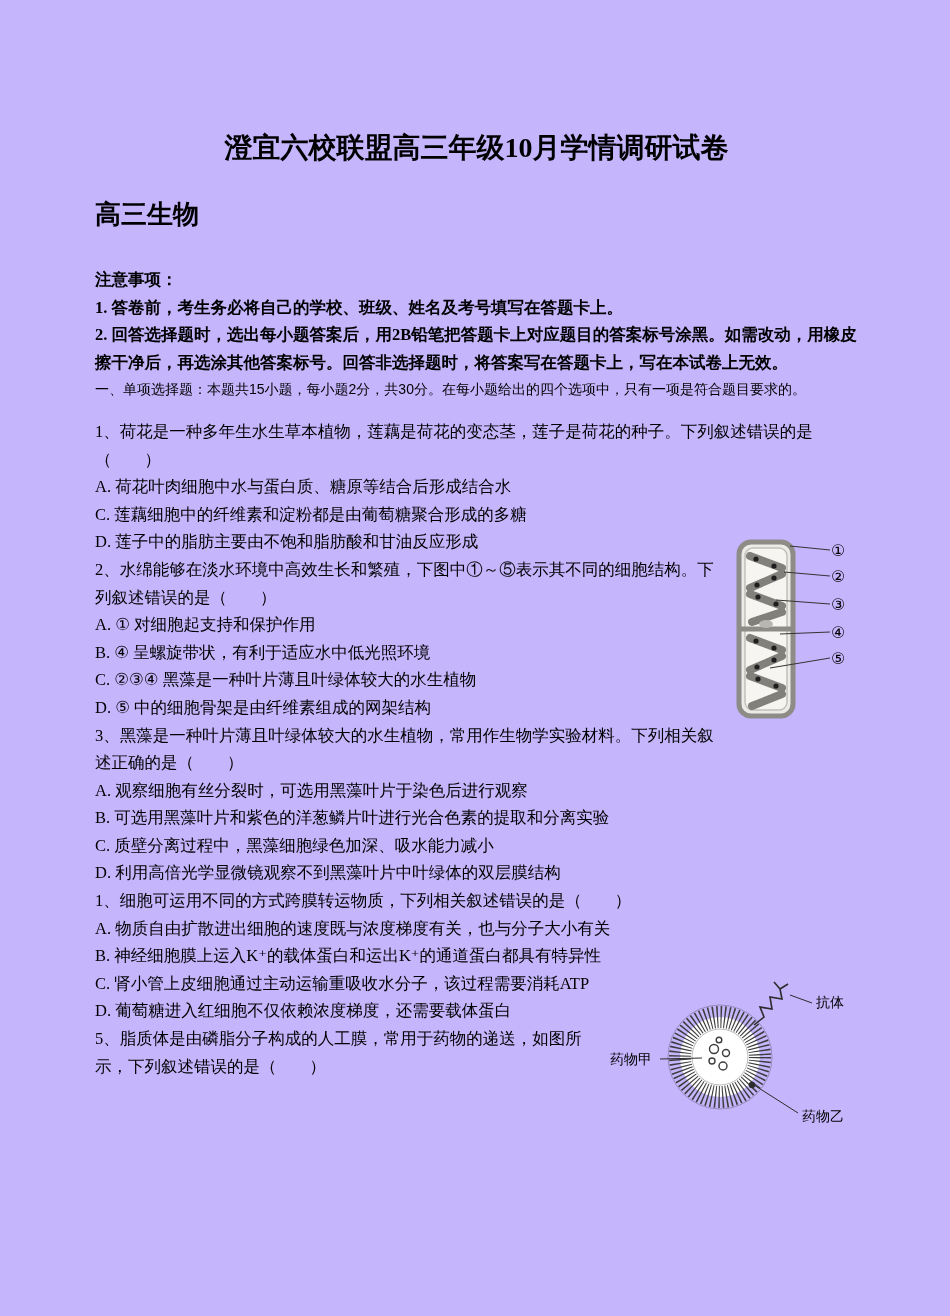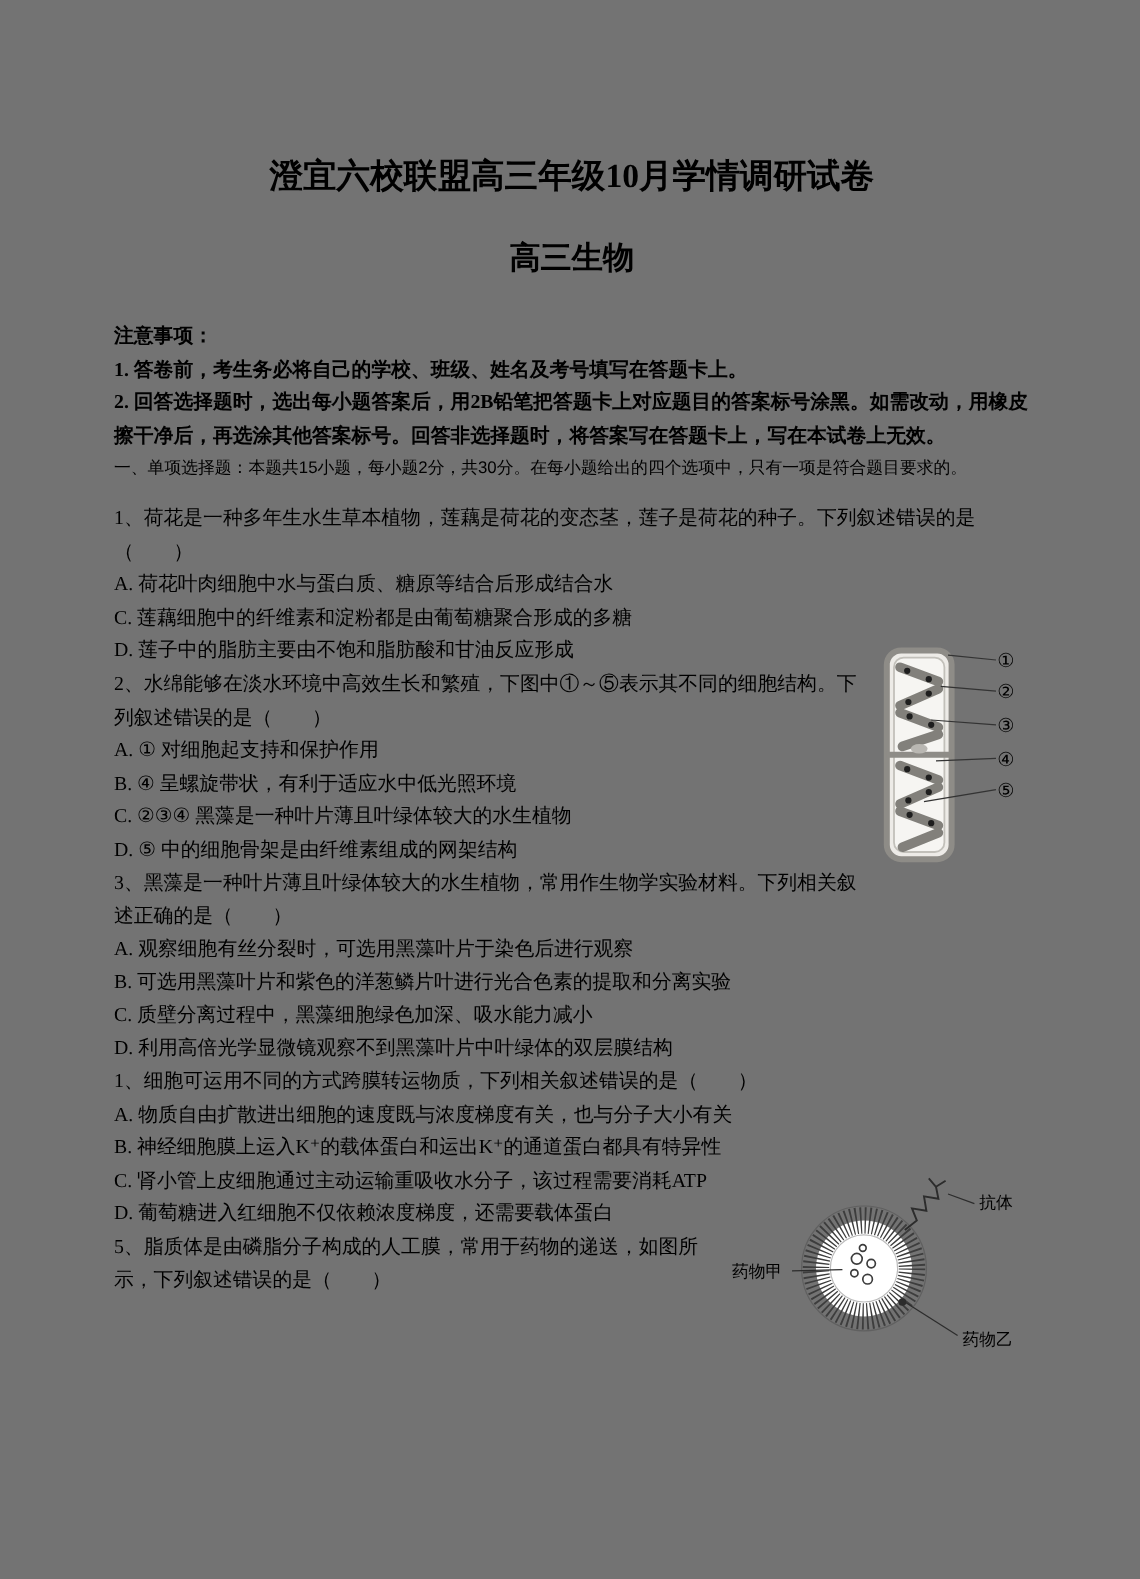--- a/index.html
+++ b/index.html
@@ -2,36 +2,36 @@
 <html><head>
 <meta charset="utf-8">
 <style>
   * { margin: 0; padding: 0; box-sizing: border-box; }
   html, body { background: #ffffff; }
   body { width: 950px; }
   .page {
     position: relative;
     width: 950px;
     height: 1316px;
-    background: #737373;
+    background: #c4b5fd;
     padding: 130px 92px 40px 95px;
     font-family: "Liberation Serif", "DejaVu Serif", serif;
     font-size: 16.5px;
     line-height: 27.6px;
     color: #000000;
     overflow: hidden;
   }
   .title {
     text-align: center;
     font-size: 28px;
     font-weight: 700;
     line-height: 36px;
   }
   .subtitle {
-    text-align: center;
+    text-align: left;
     font-size: 26px;
     font-weight: 700;
     line-height: 34px;
     margin-top: 32px;
   }
   .notices { margin-top: 34px; font-weight: bold; }
   .section-heading {
     font-weight: 400;
     font-family: "Liberation Sans", "DejaVu Sans", sans-serif;
     font-size: 14px;

